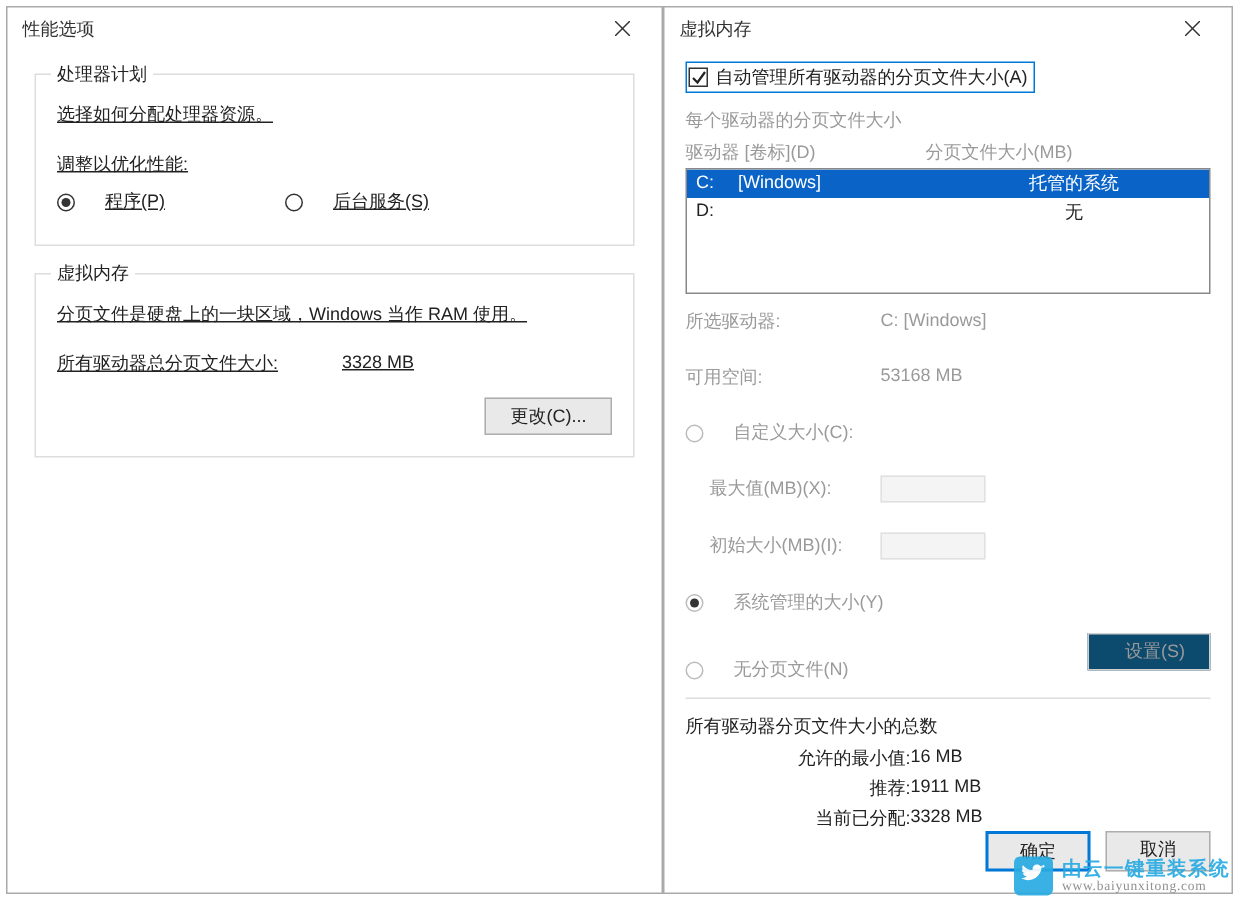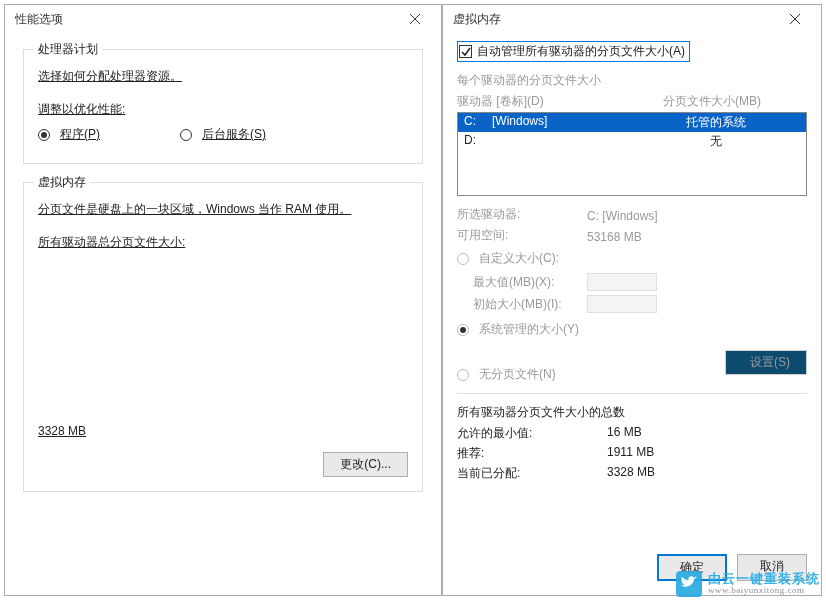--- a/index.html
+++ b/index.html
@@ -21,27 +21,27 @@
 .content { padding: 10px 18px; font-size: 12px; color: #222; text-decoration: underline; }
 
 .groupbox { border: 1px solid #ddd; margin: 6px 0 18px 0; padding: 10px 14px 14px 14px; position: relative; }
 .groupbox .legend { position: absolute; top: -9px; left: 10px; background: #fff; padding: 0 4px; font-size: 12px; }
 
 .row { margin: 6px 0; }
 .desc { margin: 8px 0 16px 0; }
 .sublabel { margin: 8px 0 8px 0; }
 
 .radio-row { display: flex; gap: 80px; align-items: center; margin: 6px 0; }
-.radio { display: flex; align-items: center; gap: 10px; }
+.radio { display: flex; align-items: center; gap: 20px; }
 .radio-dot { width: 12px; height: 12px; border: 1px solid #333; border-radius: 50%; display: inline-flex; align-items: center; justify-content: center; }
 .radio-dot.checked::after { content: ""; width: 6px; height: 6px; background: #333; border-radius: 50%; }
 .radio.disabled { color: #9a9a9a; }
 .radio.disabled .radio-dot { border-color: #bbb; }
 
-.kv { display: flex; flex-direction: column; }
+.kv { display: flex; }
 .kv .k { flex: 0 0 190px; }
 .kv .v { flex: 1; }
 
 .btn { background: #e9e9e9; border: 1px solid #adadad; padding: 3px 16px; font-size: 12px; color: #222; display: inline-block; min-width: 70px; text-align: center; }
 .btn.disabled { color: #9a9a9a; border-color: #d0d0d0; background: #0c4a6e; padding-left: 24px; }
 .btn.primary { border: 2px solid #0078d7; }
 
 .right-content { padding: 6px 14px 10px 14px; font-size: 12px; color: #222; }
 
 .checkbox-row { display: flex; align-items: center; gap: 5px; margin: 2px 0 10px 0; border:1px solid #0078d7; padding:1px 4px 1px 1px; width:max-content;}
@@ -55,28 +55,28 @@
 .drive-header .col1 { flex: 0 0 160px; }
 .drive-header .col2 { flex: 1; }
 
 .drive-list { border: 1px solid #888; height: 84px; background: #fff; overflow: hidden; }
 .drive-row { display: flex; padding: 1px 6px; font-size: 12px; }
 .drive-row .c1 { flex: 0 0 28px; }
 .drive-row .c2 { flex: 0 0 140px; }
 .drive-row .c3 { flex: 1; text-align: center; }
 .drive-row.selected { background: #0a63c7; color: #fff; }
 
-.form-row { display: flex; align-items: flex-end; margin: 4px 0; }
+.form-row { display: flex; align-items: flex-start; margin: 20px 0; }
 .form-row .lbl { flex: 0 0 130px; }
 .form-row .val { flex: 1; }
 .form-row input[type="text"] { width: 70px; height: 18px; border: 1px solid #ccc; background: #fff; }
 .form-row.disabled input { background: #f4f4f4; border-color: #e0e0e0; }
 
 .totals .trow { display: flex; margin: 3px 0; }
-.totals .trow .tk { flex: 0 0 150px; }
+.totals .trow .tk { flex: 0 0 150px; text-align: right; }
 
 .footer { display: flex; justify-content: flex-end; gap: 10px; padding: 8px 14px; position: absolute; bottom: 6px; right: 0; left: 0; }
 
 .watermark { position: absolute; right: 6px; bottom: 4px; display: flex; align-items: center; gap: 6px; opacity: 0.92; pointer-events:none;}
 .watermark .logo { width: 26px; height: 26px; background: #29abe2; border-radius: 4px; display:flex; align-items:center; justify-content:center;}
 .watermark .logo svg { width:16px; height:16px; fill:#fff;}
 .watermark .txt { display:flex; flex-direction:column; line-height:1.1;}
 .watermark .txt .t1 { font-size:13px; color:#29abe2; font-weight:bold; letter-spacing:1px;}
 .watermark .txt .t2 { font-size:9px; color:#888; letter-spacing:0.5px;font-family:Liberation Serif, serif;}
 
@@ -148,21 +148,21 @@
         <svg viewBox="0 0 10 10">
             <polyline points="1,5 4,8 9,1" fill="none" stroke="#222" stroke-width="1.5"></polyline>
           </svg>
       </span>
       <span>自动管理所有驱动器的分页文件大小(A)</span>
     </label>
 
     <div class="section-label disabled-text">每个驱动器的分页文件大小</div>
     <div class="drive-header disabled-text">
       <div class="col1">驱动器 [卷标](D)</div>
-      <div class="col2" style="text-align:center;">分页文件大小(MB)</div>
+      <div class="col2" style="">分页文件大小(MB)</div>
     </div>
     <div class="drive-list">
       <div class="drive-row selected">
         <span class="c1">C:</span>
         <span class="c2">[Windows]</span>
         <span class="c3">托管的系统</span>
       </div>
       <div class="drive-row">
         <span class="c1">D:</span>
         <span class="c2"></span>

